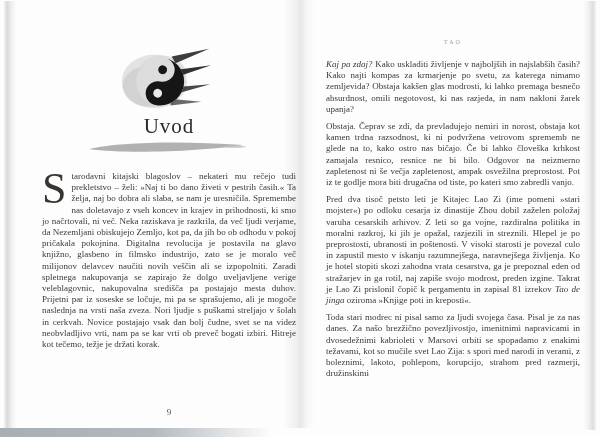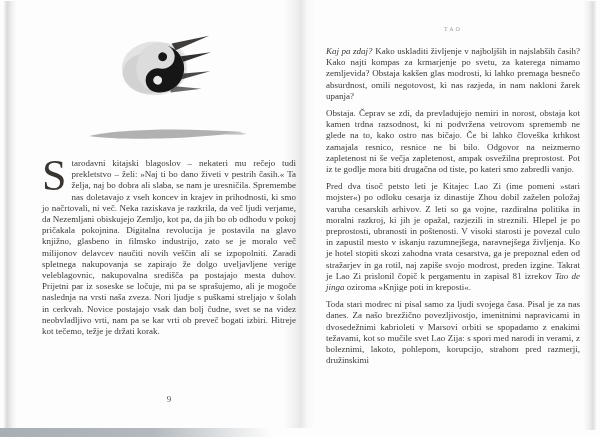--- a/index.html
+++ b/index.html
@@ -18,21 +18,21 @@
     background:linear-gradient(to left,#ffffff 0%,#dedede 30%,#f3f3f3 70%,#fbfbfb 100%);
   }
   .bottom-shadow {
     position:absolute; left:0; bottom:0; height:9px; width:340px;
     background:linear-gradient(to right,#a7aeb4 0%,#b3b9be 45%,rgba(246,247,248,0) 80%);
   }
   .gutter {
     position:absolute; left:284px; top:0; bottom:9px; width:32px;
     background:linear-gradient(to right,rgba(110,110,110,0) 0%,rgba(110,110,110,0.10) 40%,rgba(110,110,110,0.16) 52%,rgba(110,110,110,0.04) 72%,rgba(110,110,110,0) 100%);
   }
-  .page { position:absolute; top:0; height:306px; background:transparent; }
+  .page { position:absolute; top:13px; height:306px; background:transparent; }
   .page-left  { left:16px;  width:284px; }
   .page-right { left:300px; width:284px; }
 
   .illustration { position:absolute; left:100px; top:32px; width:96px; height:72px; }
   .chapter-title {
     position:absolute; left:26px; top:101px; width:254px;
     text-align:center; font-size:21px; letter-spacing:1px; color:#2c2b29;
   }
   .brush-divider { position:absolute; left:69px; top:126px; width:164px; height:16px; }
 
@@ -82,20 +82,21 @@
       </g>
       <g transform="rotate(12 46 38)">
         <circle cx="46" cy="38" r="25" fill="#dcdcdc"></circle>
         <path d="M46,13 A25,25 0 1 1 46,63 A12.5,12.5 0 0 1 46,38 A12.5,12.5 0 0 0 46,13 Z" fill="#161616"></path>
         <circle cx="46" cy="25.5" r="4.6" fill="#161616"></circle>
         <circle cx="46" cy="50.5" r="4.6" fill="#e9e9e9"></circle>
       </g>
     </svg>
   </div>
 
+  <div class="chapter-title">Uvod</div>
 
   <div class="brush-divider">
     <svg viewBox="0 0 164 16" width="164" height="16" aria-hidden="true">
       <path d="M4,10 C34,3 96,1.5 158,6 C120,12 42,15.5 4,10 Z" fill="#a9a9a9" opacity="0.9"></path>
       <path d="M140,6.5 C150,6 158,6.5 162,8 C156,9 148,9 140,8.5 Z" fill="#bdbdbd" opacity="0.8"></path>
     </svg>
   </div>
 
   <div class="body-text left-body">
     <span class="drop-cap">S</span><span>tarodavni kitajski blagoslov – nekateri mu rečejo tudi prekletstvo – želi: »Naj ti bo dano živeti v pestrih časih.« Ta želja, naj bo dobra ali slaba, se nam je uresničila. Spremembe nas doletavajo z vseh koncev in krajev in prihodnosti, ki smo jo načrtovali, ni več. Neka raziskava je razkrila, da več ljudi verjame, da Nezemljani obiskujejo Zemljo, kot pa, da jih bo ob odhodu v pokoj pričakala pokojnina. Digitalna revolucija je postavila na glavo knjižno, glasbeno in filmsko industrijo, zato se je moralo več milijonov delavcev naučiti novih veščin ali se izpopolniti. Zaradi spletnega nakupovanja se zapirajo že dolgo uveljavljene verige veleblagovnic, nakupovalna središča pa postajajo mesta duhov. Prijetni par iz soseske se ločuje, mi pa se sprašujemo, ali je mogoče naslednja na vrsti naša zveza. Nori ljudje s puškami streljajo v šolah in cerkvah. Novice postajajo vsak dan bolj čudne, svet se na videz neobvladljivo vrti, nam pa se kar vrti ob preveč bogati izbiri. Hitreje kot tečemo, težje je držati korak.</span>

